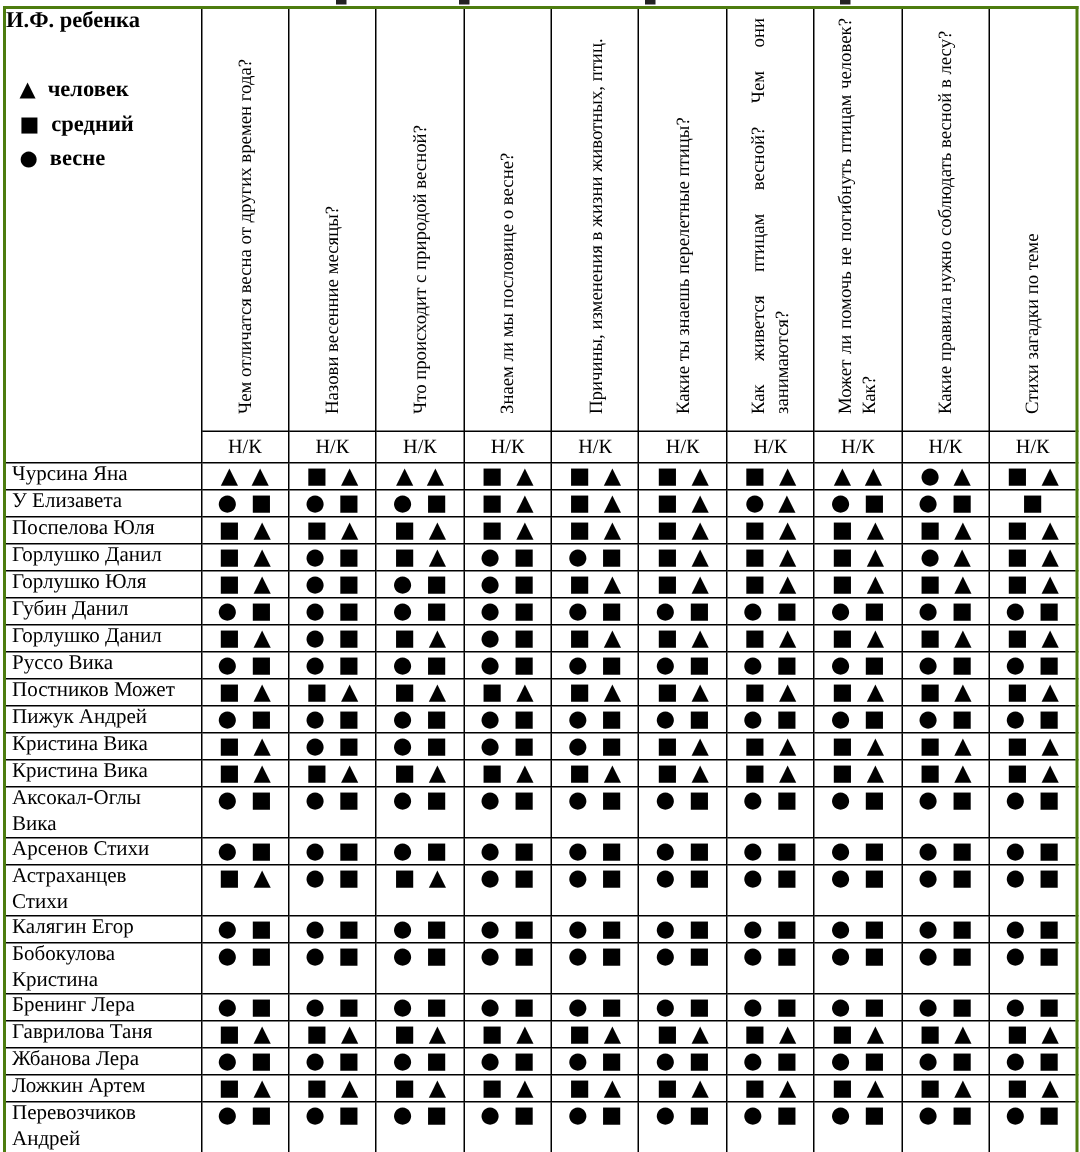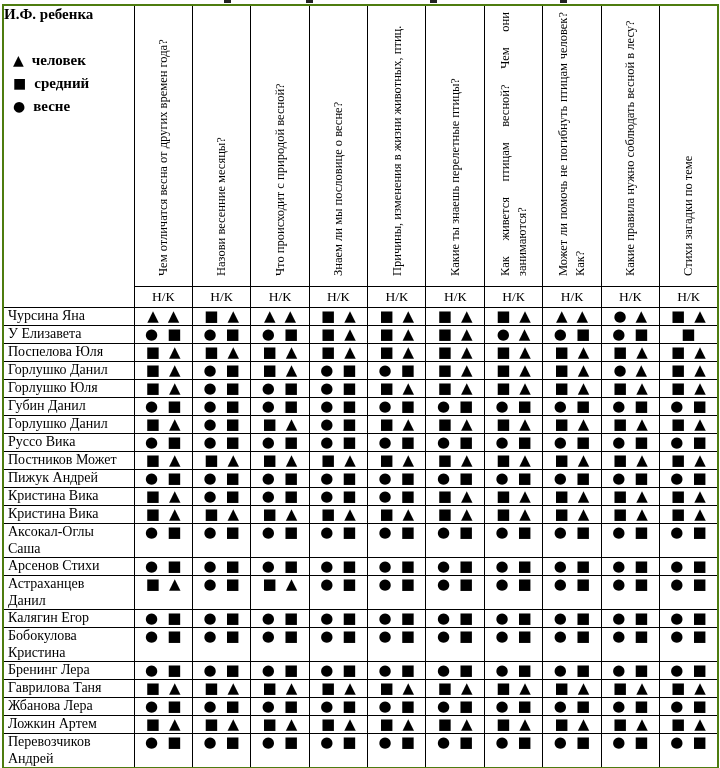--- a/index.html
+++ b/index.html
@@ -862,21 +862,21 @@
           </td>
           <td class="marks">
             <div class="pair">
               <span class="sym">■</span>
               <span class="sym">▲</span>
             </div>
           </td>
         </tr>
         <tr>
           <td class="name">Аксокал-Оглы
-Саша</td>
+Вика</td>
           <td class="marks">
             <div class="pair">
               <span class="sym">●</span>
               <span class="sym">■</span>
             </div>
           </td>
           <td class="marks">
             <div class="pair">
               <span class="sym">●</span>
               <span class="sym">■</span>
@@ -989,21 +989,21 @@
           </td>
           <td class="marks">
             <div class="pair">
               <span class="sym">●</span>
               <span class="sym">■</span>
             </div>
           </td>
         </tr>
         <tr>
           <td class="name">Астраханцев
-Данил</td>
+Стихи</td>
           <td class="marks">
             <div class="pair">
               <span class="sym">■</span>
               <span class="sym">▲</span>
             </div>
           </td>
           <td class="marks">
             <div class="pair">
               <span class="sym">●</span>
               <span class="sym">■</span>

